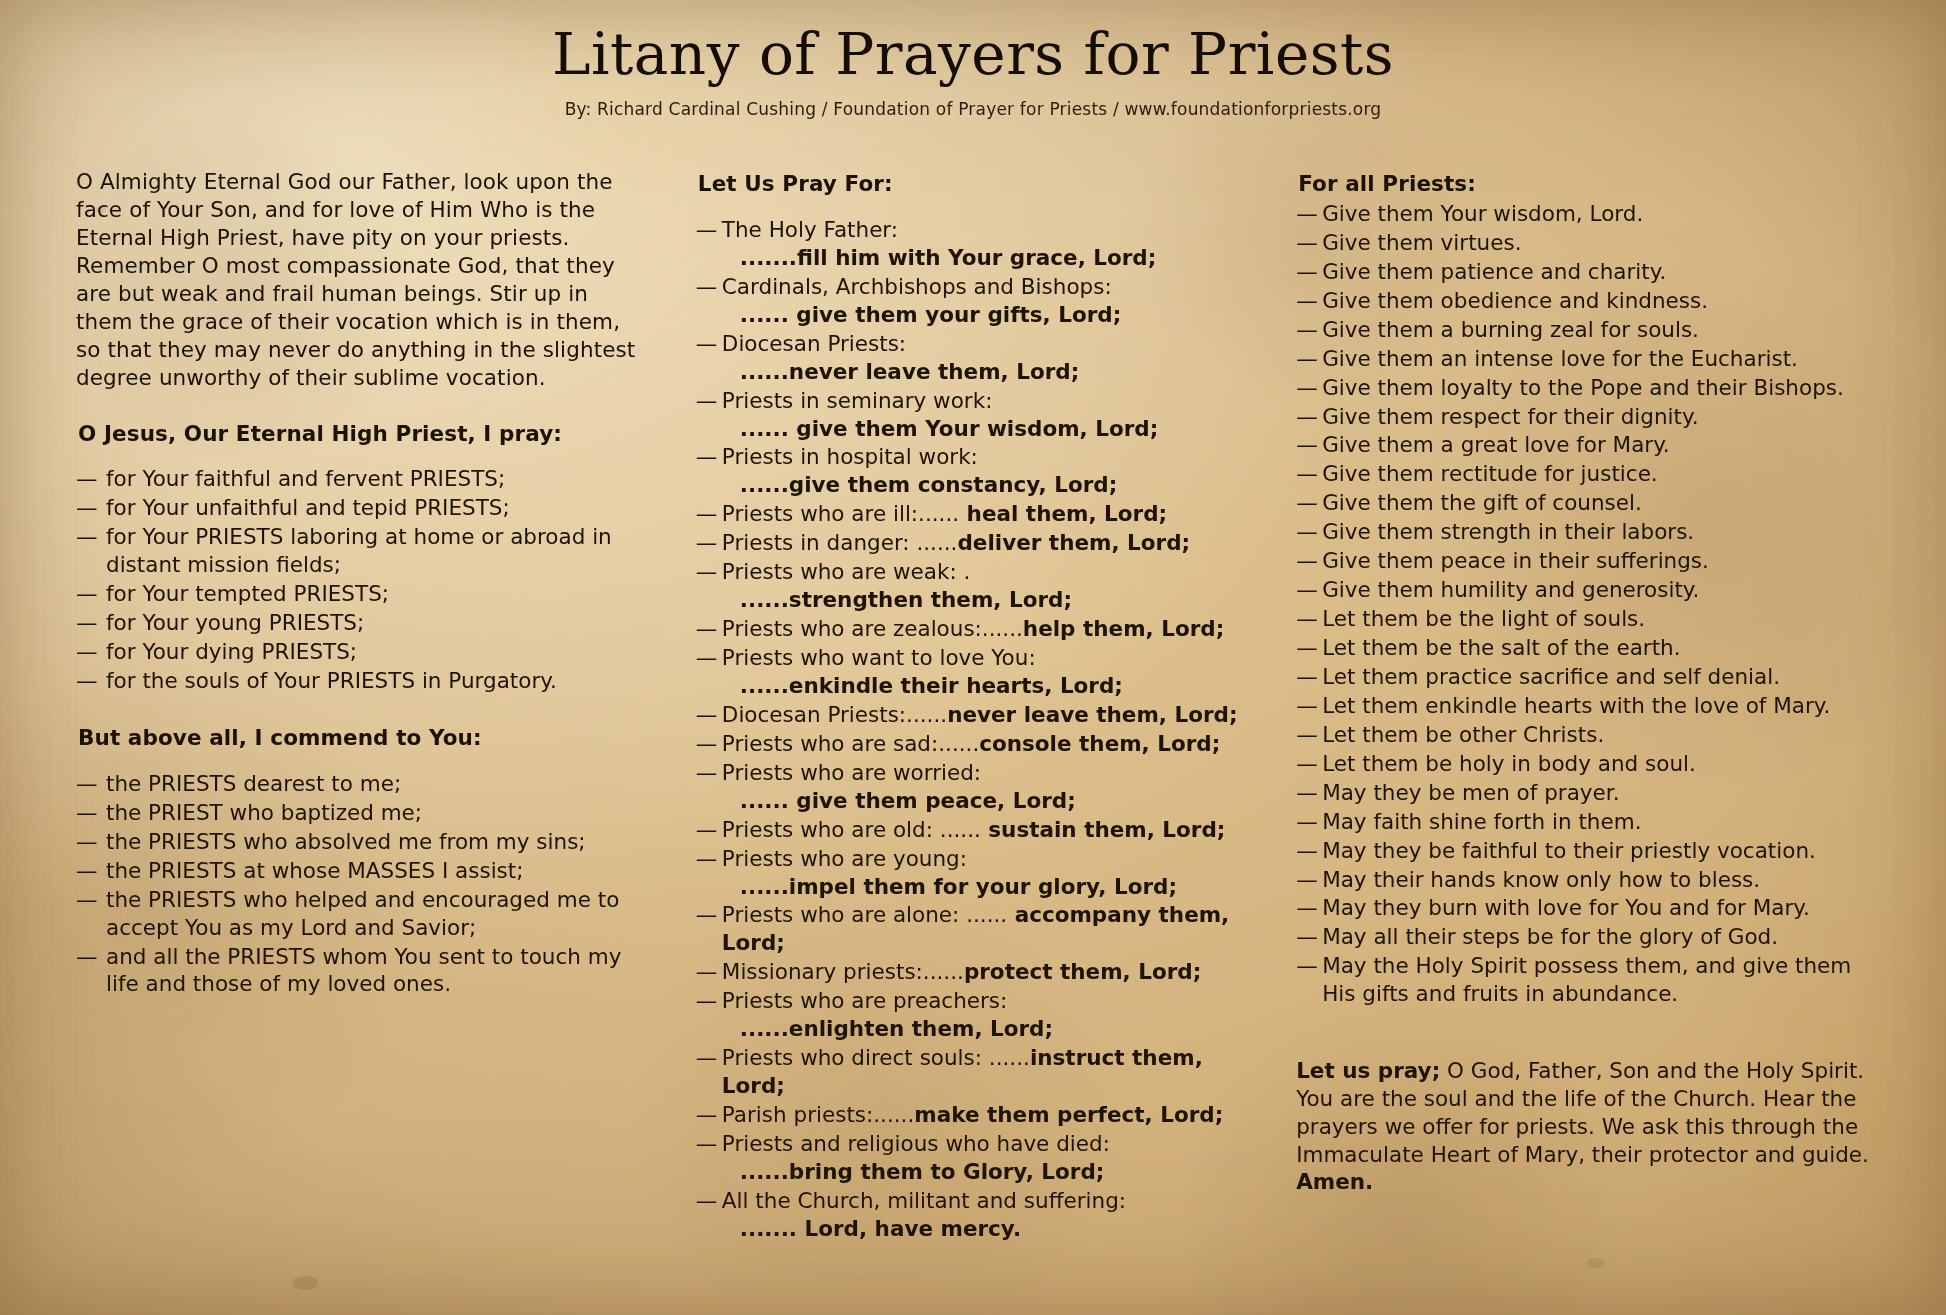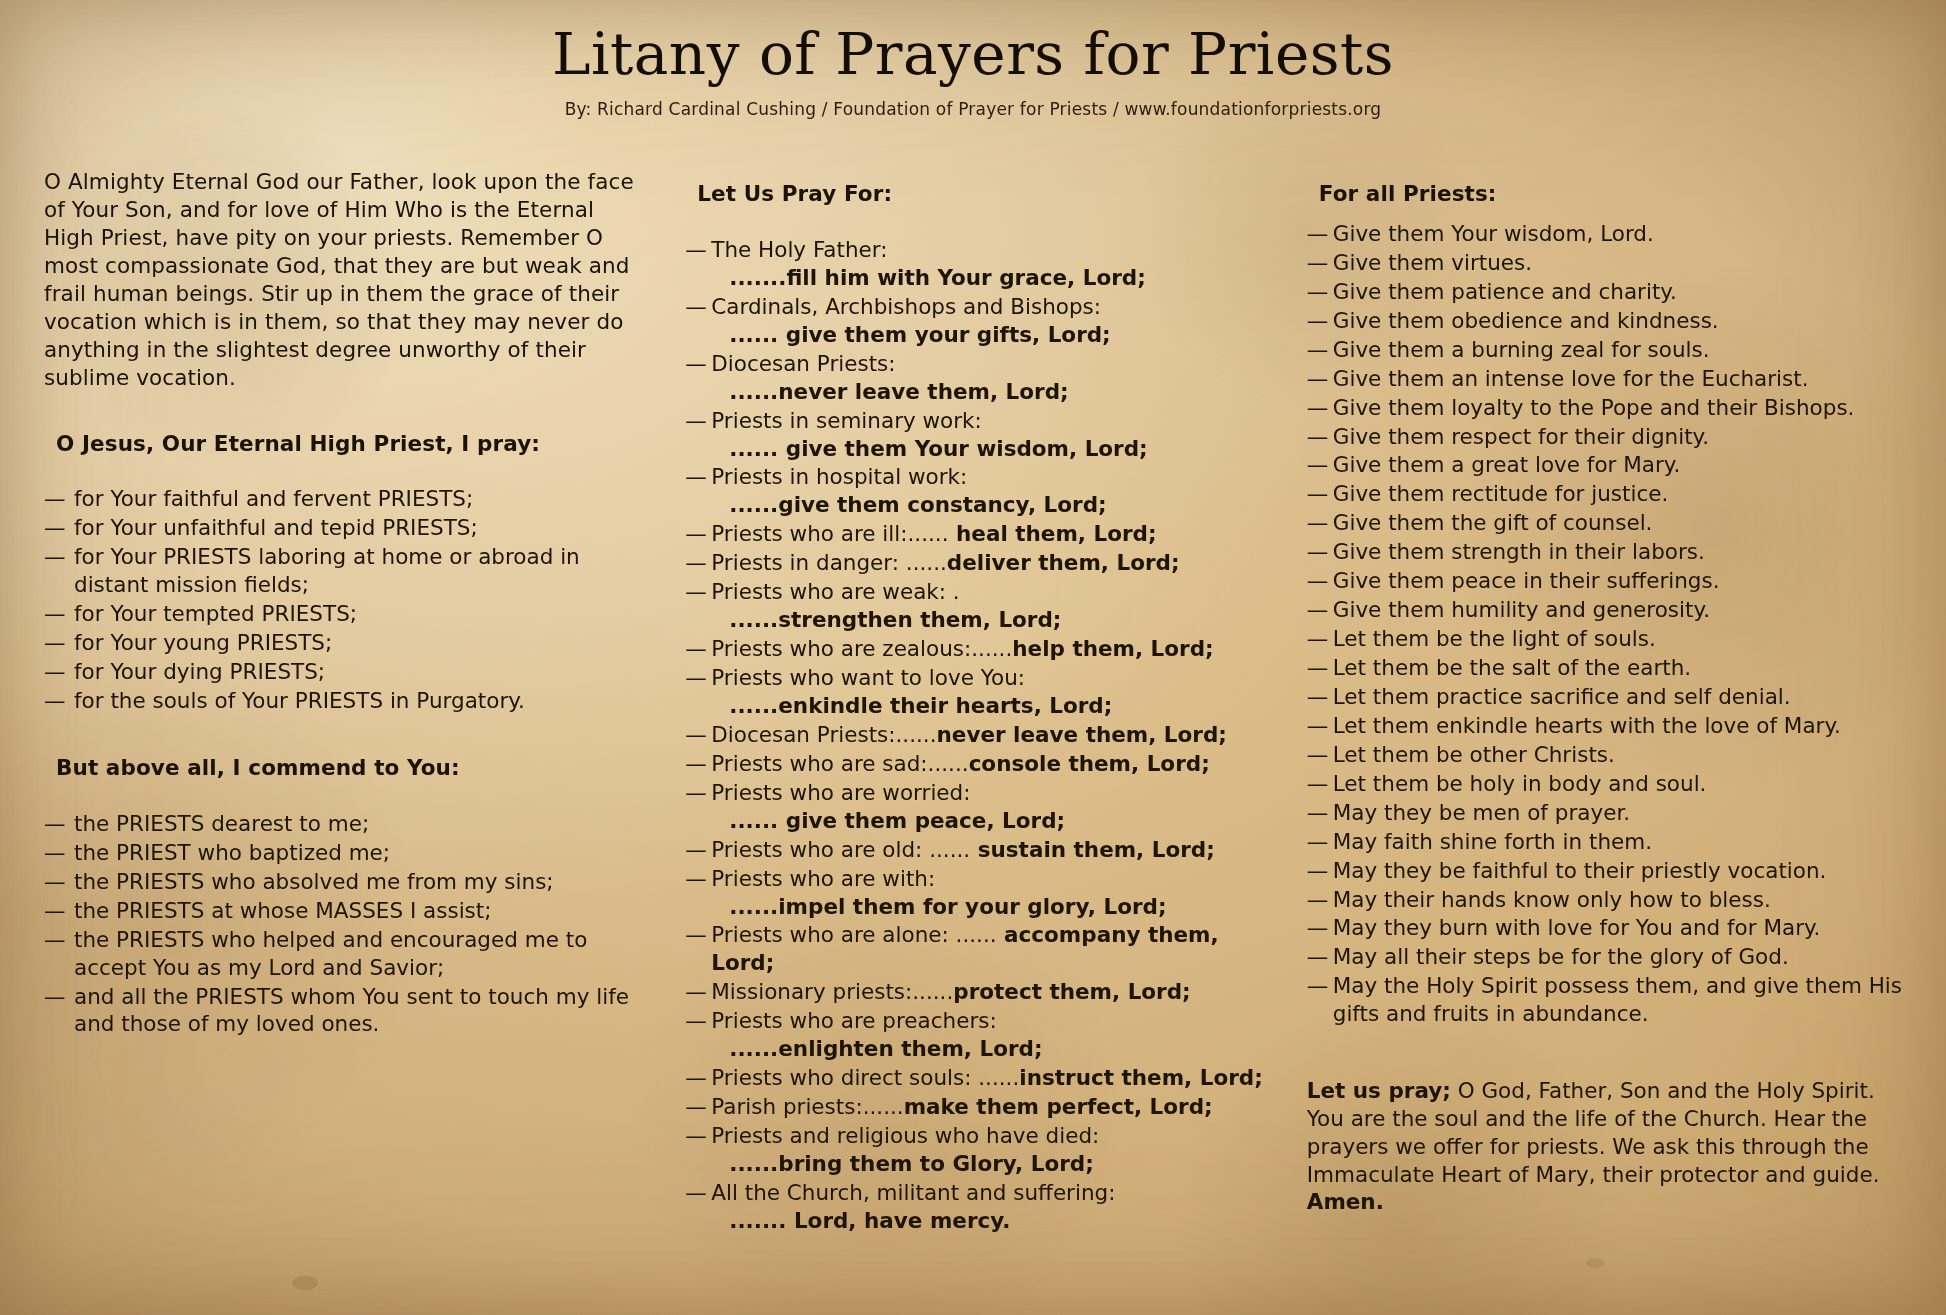--- a/index.html
+++ b/index.html
@@ -77,40 +77,40 @@
   }
 
   .columns {
     position: absolute;
     top: 168px;
     left: 0;
     width: 100%;
     height: 1120px;
     display: flex;
     gap: 6px;
-    padding: 0 44px;
+    padding: 0 76px;
     box-sizing: border-box;
   }
   .col { box-sizing: border-box; }
   .col-1 { width: 660px; padding-right: 40px; }
   .col-2 { width: 640px; padding-right: 26px; }
   .col-3 { width: 620px; }
 
   .p, .li, .head, .sub {
     font-size: 21.5px;
     line-height: 1.30;
     color: #1b1205;
     letter-spacing: 0.1px;
   }
   .p { margin: 0 0 0 0; }
   .gap { height: 26px; }
   .gap-s { height: 16px; }
   .head {
     font-weight: bold;
-    margin: 12px;
+    margin: 2px;
   }
   .list { margin: 0; padding: 0; list-style: none; }
   .list li {
     font-size: 21.5px;
     line-height: 1.30;
     margin: 0 0 1px 0;
     text-indent: 0;
     padding-left: 30px;
   }
   .list li .dash {
@@ -182,21 +182,21 @@
           <li><span class="dash">— </span><span>Priests in hospital work:</span><span class="resp cont">......give them constancy, Lord;</span></li>
           <li><span class="dash">— </span><span>Priests who are ill:......</span><span class="resp"> heal them, Lord;</span></li>
           <li><span class="dash">— </span><span>Priests in danger: ......</span><span class="resp">deliver them, Lord;</span></li>
           <li><span class="dash">— </span><span>Priests who are weak: .</span><span class="resp cont">......strengthen them, Lord;</span></li>
           <li><span class="dash">— </span><span>Priests who are zealous:......</span><span class="resp">help them, Lord;</span></li>
           <li><span class="dash">— </span><span>Priests who want to love You:</span><span class="resp cont">......enkindle their hearts, Lord;</span></li>
           <li><span class="dash">— </span><span>Diocesan Priests:......</span><span class="resp">never leave them, Lord;</span></li>
           <li><span class="dash">— </span><span>Priests who are sad:......</span><span class="resp">console them, Lord;</span></li>
           <li><span class="dash">— </span><span>Priests who are worried:</span><span class="resp cont">...... give them peace, Lord;</span></li>
           <li><span class="dash">— </span><span>Priests who are old: ......</span><span class="resp"> sustain them, Lord;</span></li>
-          <li><span class="dash">— </span><span>Priests who are with:</span><span class="resp cont">......impel them for your glory, Lord;</span></li>
+          <li><span class="dash">— </span><span>Priests who are young:</span><span class="resp cont">......impel them for your glory, Lord;</span></li>
           <li><span class="dash">— </span><span>Priests who are alone: ......</span><span class="resp"> accompany them, Lord;</span></li>
           <li><span class="dash">— </span><span>Missionary priests:......</span><span class="resp">protect them, Lord;</span></li>
           <li><span class="dash">— </span><span>Priests who are preachers:</span><span class="resp cont">......enlighten them, Lord;</span></li>
           <li><span class="dash">— </span><span>Priests who direct souls: ......</span><span class="resp">instruct them, Lord;</span></li>
           <li><span class="dash">— </span><span>Parish priests:......</span><span class="resp">make them perfect, Lord;</span></li>
           <li><span class="dash">— </span><span>Priests and religious who have died:</span><span class="resp cont">......bring them to Glory, Lord;</span></li>
           <li><span class="dash">— </span><span>All the Church, militant and suffering:</span><span class="resp cont">....... Lord, have mercy.</span></li>
         </ul>
     </div>
 

